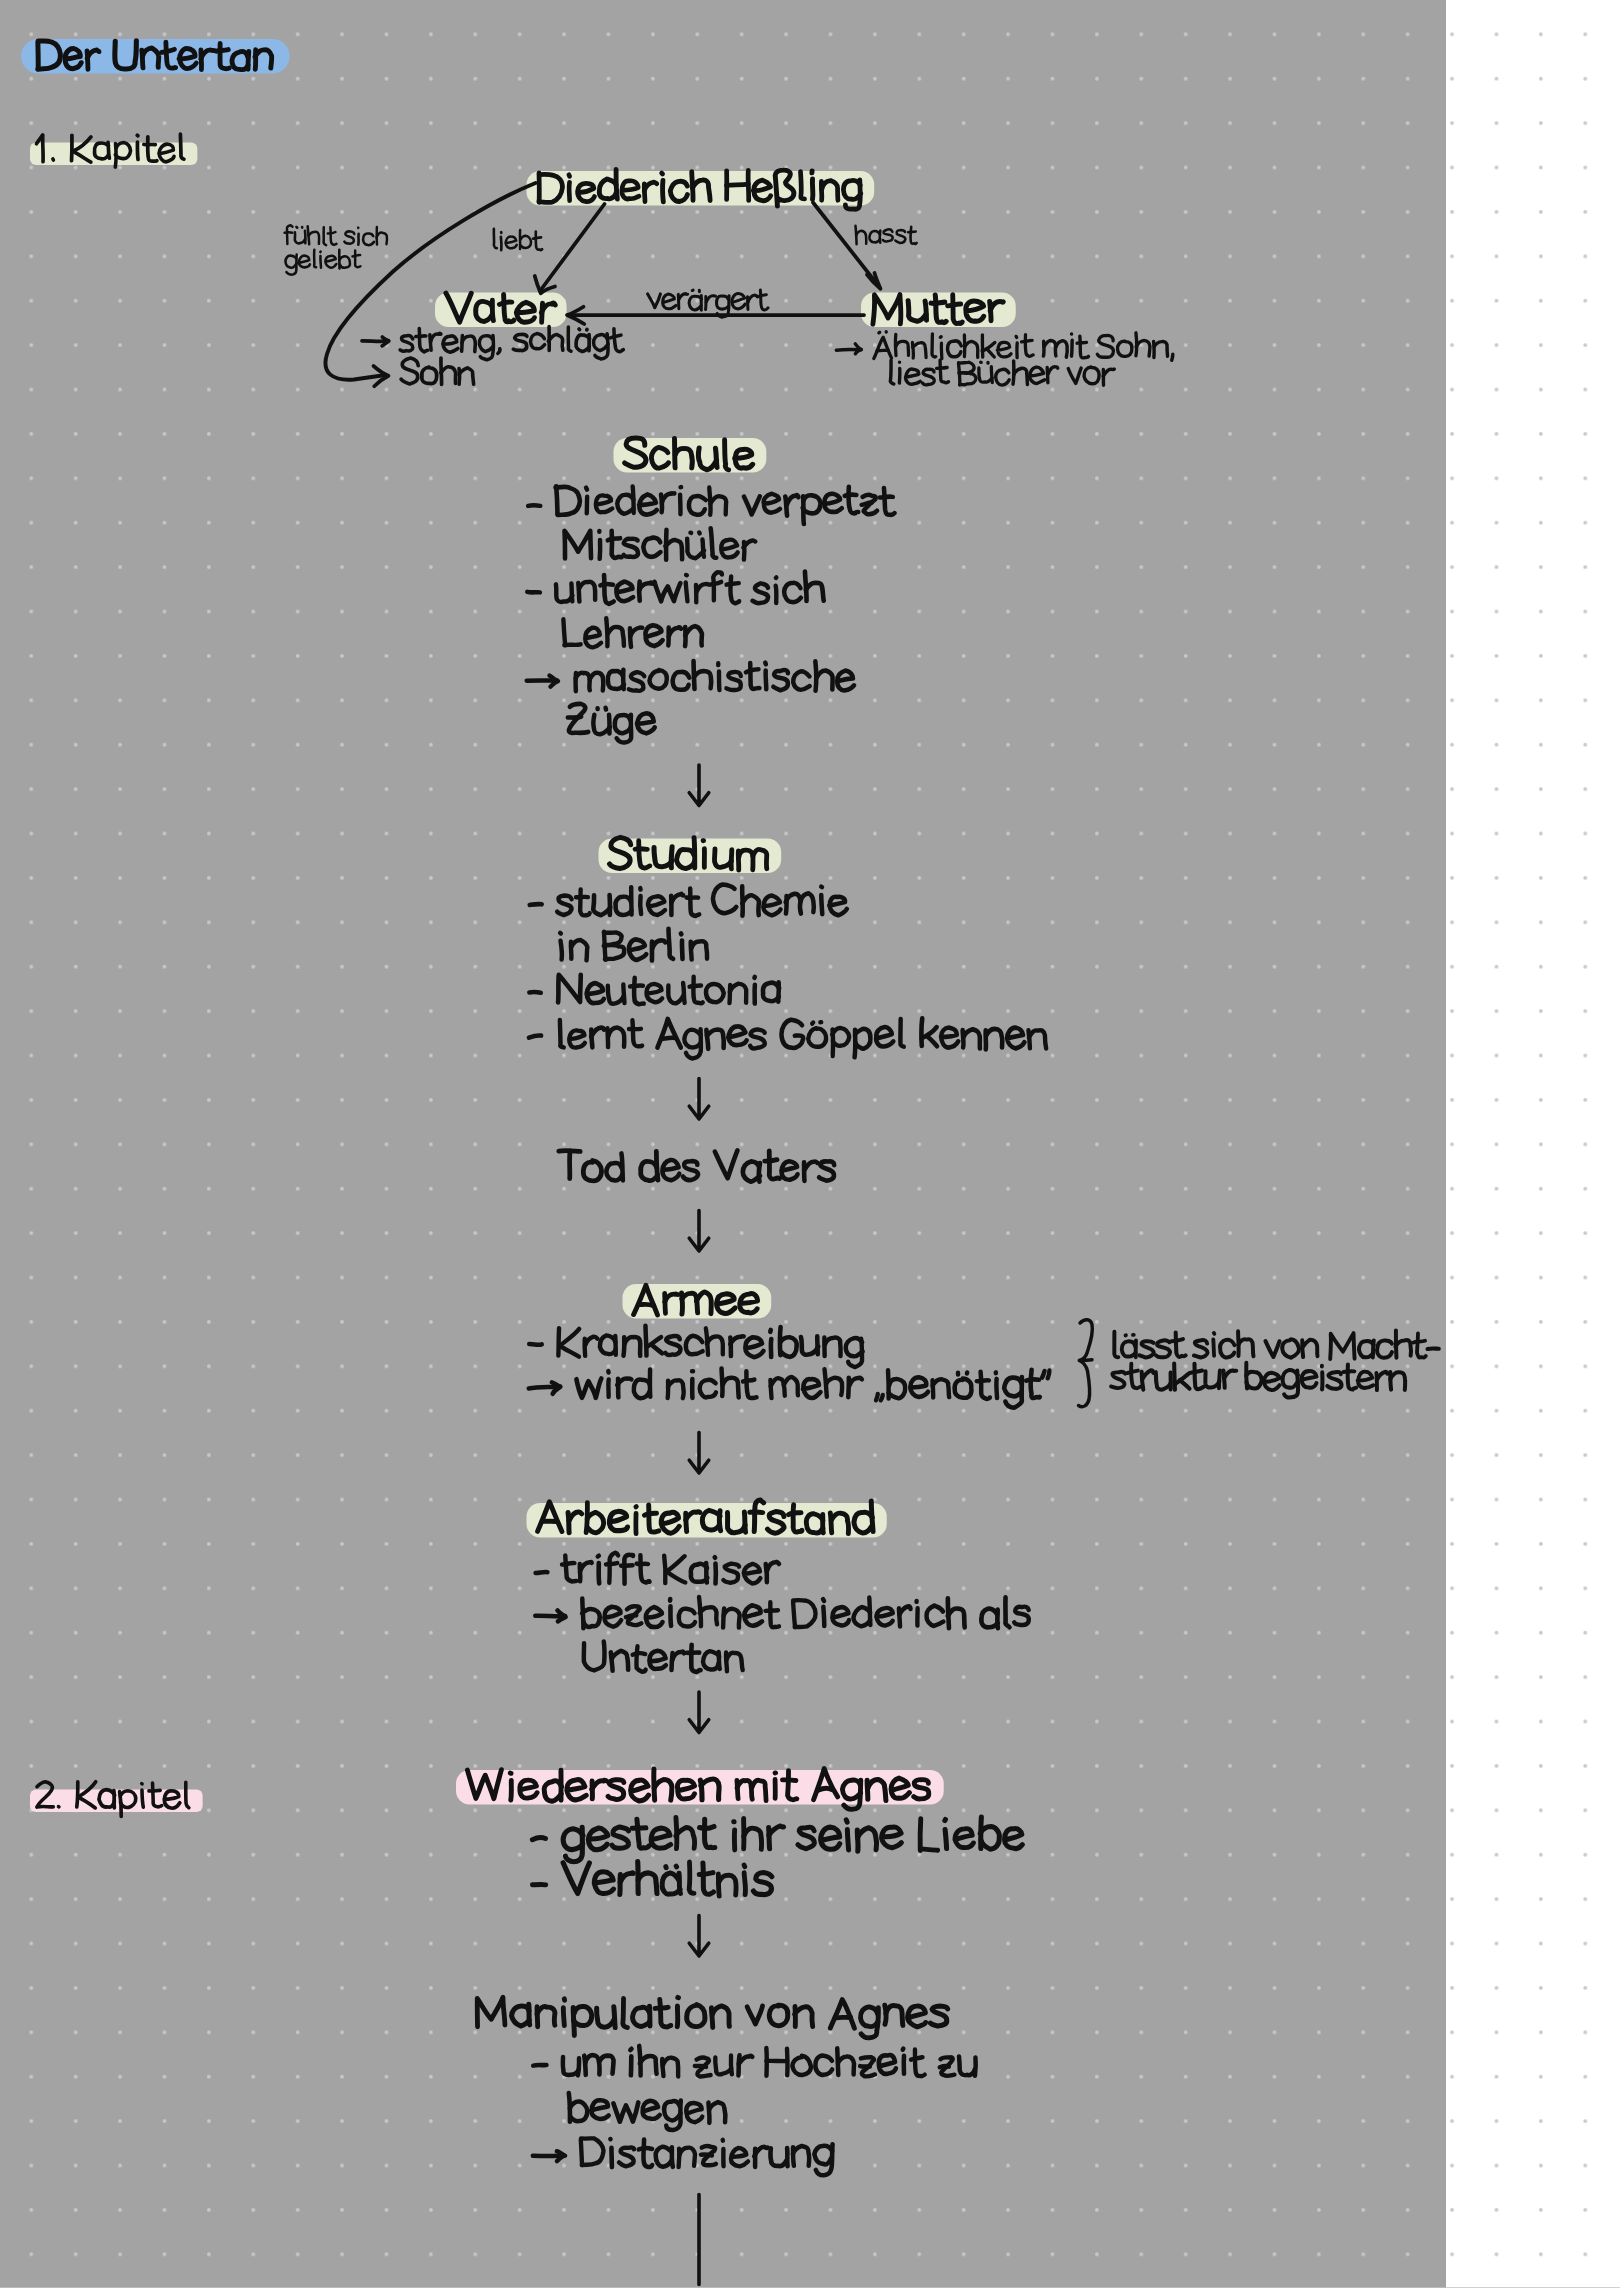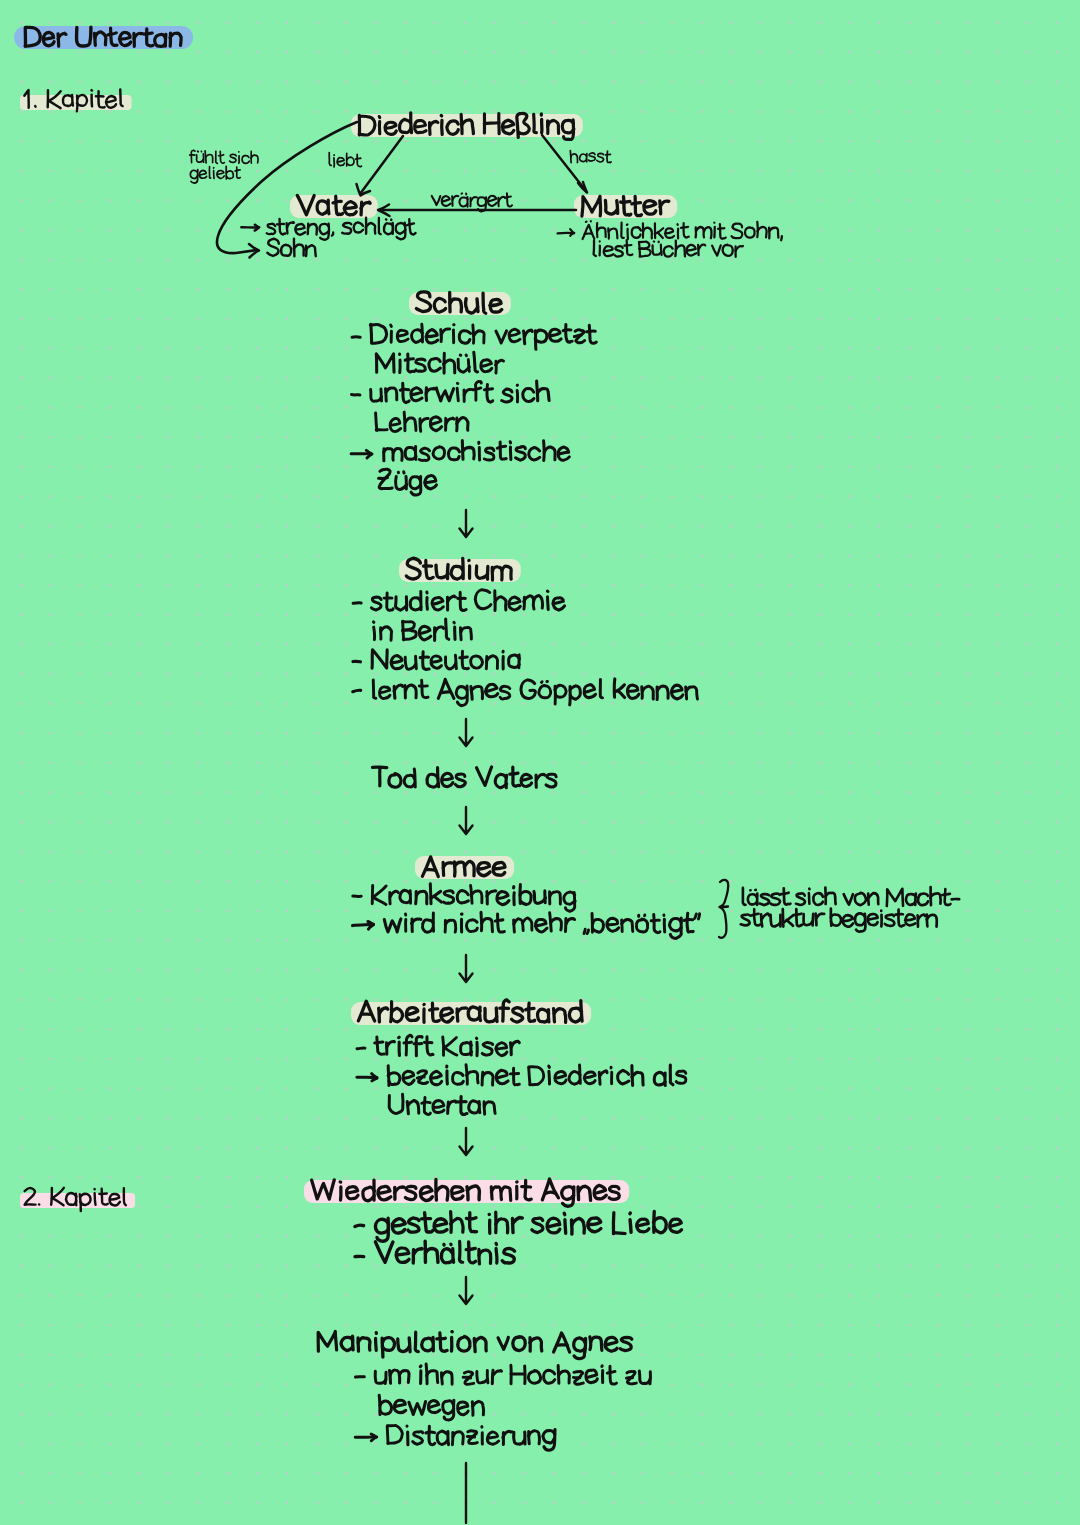--- a/index.html
+++ b/index.html
@@ -2,21 +2,21 @@
 <html><head>
 <meta charset="utf-8">
 <title>Der Untertan - Lernzettel</title>
 <style>
   html, body { margin:0; padding:0; }
   body {
     width:1080px; height:1525px; overflow:hidden;
     background:#ffffff;
     font-family:"Liberation Sans", sans-serif;
   }
-  #sheet { position:relative; width:1080px; height:1525px; background:#86efac; }
+  #sheet { position:relative; width:964px; height:1525px; background:#a3a3a3; }
   #dots { position:absolute; inset:0; }
   #art  { position:absolute; inset:0; }
   
   .ghost { fill:transparent; stroke:none; pointer-events:none;
            font-family:"DejaVu Sans", sans-serif; }
 </style>
 </head>
 <body>
 
 <div id="sheet">

